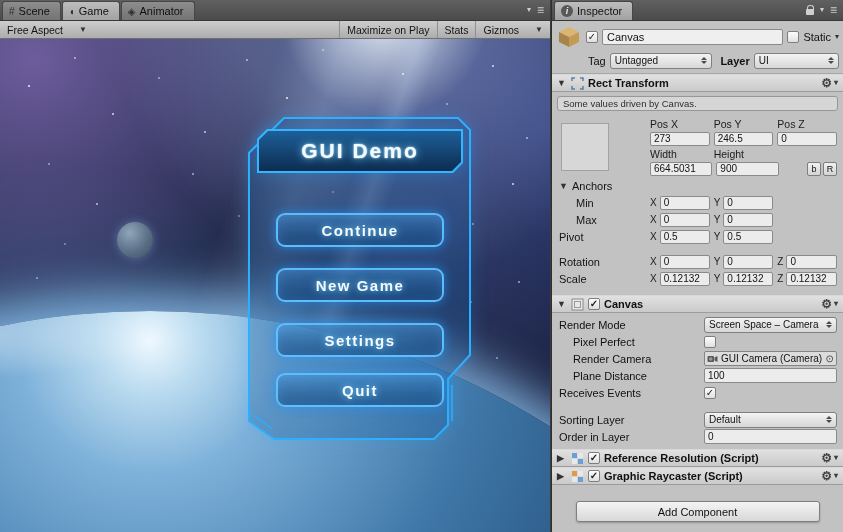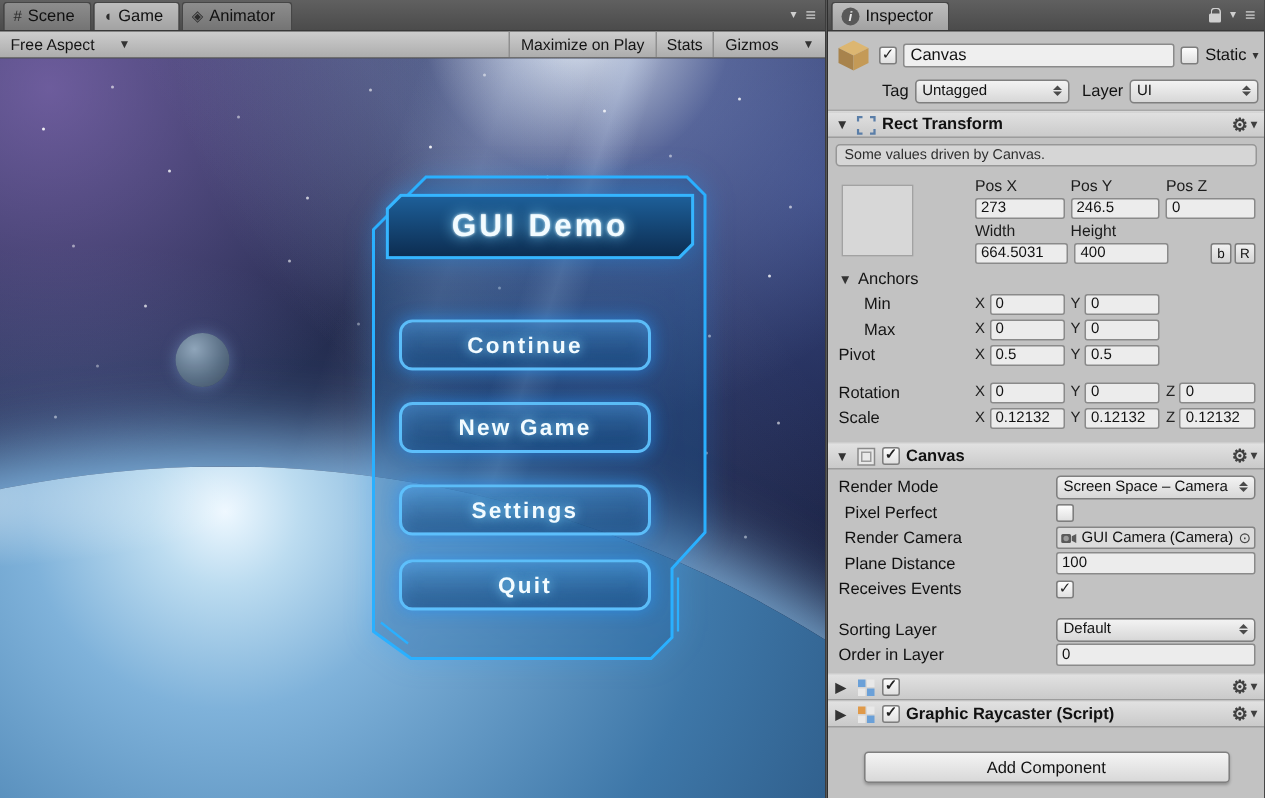--- a/index.html
+++ b/index.html
@@ -69,21 +69,21 @@
   .menu-panel { position:absolute; left:244px; top:76px; width:232px; height:330px;
     filter:drop-shadow(0 0 8px rgba(40,160,255,.55)); }
   .menu-frame { position:absolute; left:0; top:0; }
   .titlebox { position:absolute; left:13px; top:14px; width:206px; height:44px; padding:2px;
     background:#35b5ff; clip-path:polygon(10px 0,100% 0,100% calc(100% - 10px),calc(100% - 10px) 100%,0 100%,0 10px); }
   .titlebox-inner { width:100%; height:100%; display:flex; align-items:center; justify-content:center;
     background:linear-gradient(180deg, rgba(25,80,135,.85), rgba(8,30,62,.9));
     clip-path:polygon(9px 0,100% 0,100% calc(100% - 9px),calc(100% - 9px) 100%,0 100%,0 9px);
     color:#f2fbff; font-size:21px; font-weight:bold; letter-spacing:2px;
     text-shadow:0 0 9px rgba(130,215,255,1), 0 0 2px #fff; }
-  .menu-btn { position:absolute; left:22px; width:168px; height:34px; border-radius:9px;
+  .menu-btn { position:absolute; left:32px; width:168px; height:34px; border-radius:9px;
     border:2px solid rgba(95,195,255,.95);
     background:linear-gradient(180deg, rgba(70,140,200,.38), rgba(15,50,95,.55));
     box-shadow:0 0 10px rgba(40,150,255,.5), inset 0 0 12px rgba(80,170,255,.3);
     display:flex; align-items:center; justify-content:center;
     color:#f2fbff; font-size:15px; font-weight:bold; letter-spacing:1.5px;
     text-shadow:0 0 7px rgba(130,215,255,.95); cursor:pointer; }
   .mb0 { top:98px; } .mb1 { top:153px; } .mb2 { top:208px; } .mb3 { top:258px; }
 
   
   .right { position:absolute; left:551px; top:0; width:292px; height:532px; background:#c2c2c2; border-left:1px solid #2e2e2e; }
@@ -131,21 +131,21 @@
     border-radius:2px; font-size:9px; display:flex; align-items:center; justify-content:center; }
   .row { display:flex; align-items:center; height:17px; }
   .lblcol { width:98px; padding-left:7px; font-size:11px; color:#141414; flex:none;
     display:flex; align-items:center; gap:3px; overflow:hidden; white-space:nowrap; }
   .ind1 { padding-left:24px; }
   .axis { font-size:10px; color:#222; margin-right:3px; }
   .spacer8 { height:8px; } .spacer10 { height:10px; }
 
   .crow { display:flex; align-items:center; height:17px; padding-right:6px; }
   .lblcol2 { width:152px; padding-left:7px; font-size:11px; flex:none; overflow:hidden; white-space:nowrap; }
-  .ind2 { padding-left:11px; }
+  .ind2 { padding-left:21px; }
   .ctrl { flex:1; display:flex; align-items:center; min-width:0; }
   .objfield { flex:1; height:15px; background:#dcdcdc; border:1px solid #858585; border-radius:2px;
     display:flex; align-items:center; gap:3px; padding:0 2px; font-size:10px; overflow:hidden; white-space:nowrap; }
   .picker { margin-left:auto; font-size:10px; color:#444; flex:none; }
 
   .addc { width:244px; height:21px; margin:16px auto 0 auto; background:linear-gradient(#f4f4f4,#d8d8d8);
     border:1px solid #7f7f7f; border-radius:3px; font-size:11px; display:flex; align-items:center;
     justify-content:center; box-shadow:0 1px 2px rgba(0,0,0,.25); }
 </style>
 </head>
@@ -247,21 +247,21 @@
         </div>
         <div class="hrow2">
           <span>Tag</span>
           <div class="popup" style="width:106px;">
             <span>Untagged</span>
             <span class="spin">
                 <i class="up"></i>
                 <i class="dn"></i>
               </span>
           </div>
-          <span style="margin-left:4px;">Layer</span>
+          <span style="margin-left:4px;font-weight:bold;">Layer</span>
           <div class="popup" style="width:88px;">
             <span>UI</span>
             <span class="spin">
                 <i class="up"></i>
                 <i class="dn"></i>
               </span>
           </div>
         </div>
       </div>
 
@@ -291,21 +291,21 @@
           <div class="field">246.5</div>
           <div class="field">0</div>
         </div>
         <div class="cols labelrow">
           <span class="minilbl">Width</span>
           <span class="minilbl">Height</span>
           <span class="minilbl"></span>
         </div>
         <div class="cols fieldrow">
           <div class="field">664.5031</div>
-          <div class="field">400</div>
+          <div class="field">900</div>
           <div class="cell" style="justify-content:flex-end; gap:2px;">
             <span class="minib">b</span>
             <span class="minib">R</span>
           </div>
         </div>
 
         <div class="row">
           <div class="lblcol">
             <span class="fold">▼</span>
             <span>Anchors</span>
@@ -473,20 +473,21 @@
 
       <div class="comp-head">
         <span class="fold">▶</span>
         <svg width="13" height="13" viewBox="0 0 13 13">
           <rect x="1" y="1" width="5" height="5" fill="#6aa0d8"></rect>
             <rect x="7" y="1" width="5" height="5" fill="#e8e8e8"></rect>
           <rect x="1" y="7" width="5" height="5" fill="#e8e8e8"></rect>
             <rect x="7" y="7" width="5" height="5" fill="#6aa0d8"></rect>
         </svg>
         <span class="chk on"></span>
+        <span>Reference Resolution (Script)</span>
         <span class="gearwrap">
           <span class="gear">⚙</span>
           <span class="tinytri">▾</span>
         </span>
       </div>
       <div class="comp-head">
         <span class="fold">▶</span>
         <svg width="13" height="13" viewBox="0 0 13 13">
           <rect x="1" y="1" width="5" height="5" fill="#e09a4a"></rect>
             <rect x="7" y="1" width="5" height="5" fill="#e8e8e8"></rect>

